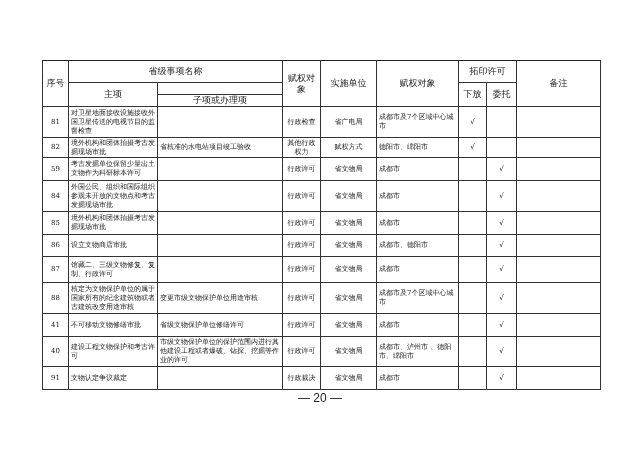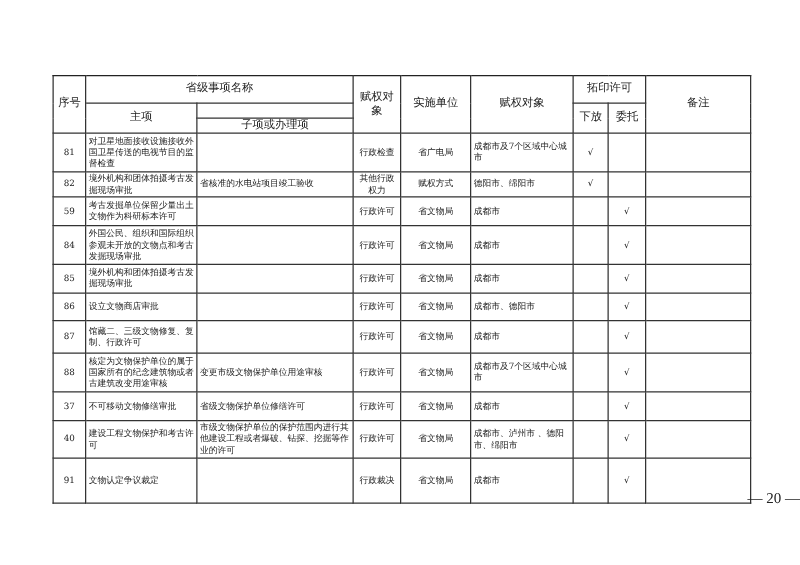--- a/index.html
+++ b/index.html
@@ -6,22 +6,22 @@
   body { width:640px; height:452px; position:relative; overflow:hidden;
          font-family: "DejaVu Serif", "Liberation Serif", serif; color:#222; }
   table.doc { position:absolute; left:42px; top:60px; width:558px;
               border-collapse:collapse; table-layout:fixed; }
   table.doc td, table.doc th { border:1px solid #333; padding:0 2px; vertical-align:middle;
               font-size:7px; line-height:9px; font-weight:normal; }
   table.doc th { font-family:"DejaVu Sans","Liberation Sans",sans-serif; font-size:9px; line-height:11px; text-align:center; }
   .c { text-align:center; }
   .l { text-align:left; }
   .outer { border-top:1.5px solid #222 !important; }
-  .pageno { position:absolute; top:391px; left:0; width:640px; text-align:right;
-            font-size:12px; font-family:Liberation Serif, serif; color:#222; }
+  .pageno { position:absolute; top:391px; left:0; width:640px; text-align:center;
+            font-size:12px; font-family:Liberation Sans, sans-serif; color:#222; }
 </style>
 </head>
 <body>
 
 <table class="doc">
   <colgroup>
     <col style="width:26px">
       <col style="width:89px">
       <col style="width:125px">
       <col style="width:38px">
@@ -134,42 +134,42 @@
       <td class="l">核定为文物保护单位的属于国家所有的纪念建筑物或者古建筑改变用途审核</td>
       <td class="l">变更市级文物保护单位用途审核</td>
       <td class="c">行政许可</td>
       <td class="c">省文物局</td>
       <td class="l">成都市及7个区域中心城市</td>
       <td class="c"></td>
       <td class="c">√</td>
       <td></td>
     </tr>
     <tr style="height:23px">
-      <td class="c">37</td>
+      <td class="c">41</td>
       <td class="l">不可移动文物修缮审批</td>
       <td class="l">省级文物保护单位修缮许可</td>
       <td class="c">行政许可</td>
       <td class="c">省文物局</td>
       <td class="l">成都市</td>
       <td class="c"></td>
       <td class="c">√</td>
       <td></td>
     </tr>
     <tr style="height:30px">
       <td class="c">40</td>
       <td class="l">建设工程文物保护和考古许可</td>
       <td class="l">市级文物保护单位的保护范围内进行其他建设工程或者爆破、钻探、挖掘等作业的许可</td>
       <td class="c">行政许可</td>
       <td class="c">省文物局</td>
       <td class="l">成都市、泸州市 、德阳市、绵阳市</td>
       <td class="c"></td>
       <td class="c">√</td>
       <td></td>
     </tr>
-    <tr style="height:36px">
+    <tr style="height:23px">
       <td class="c">91</td>
       <td class="l">文物认定争议裁定</td>
       <td class="l"></td>
       <td class="c">行政裁决</td>
       <td class="c">省文物局</td>
       <td class="l">成都市</td>
       <td class="c"></td>
       <td class="c">√</td>
       <td></td>
     </tr>

